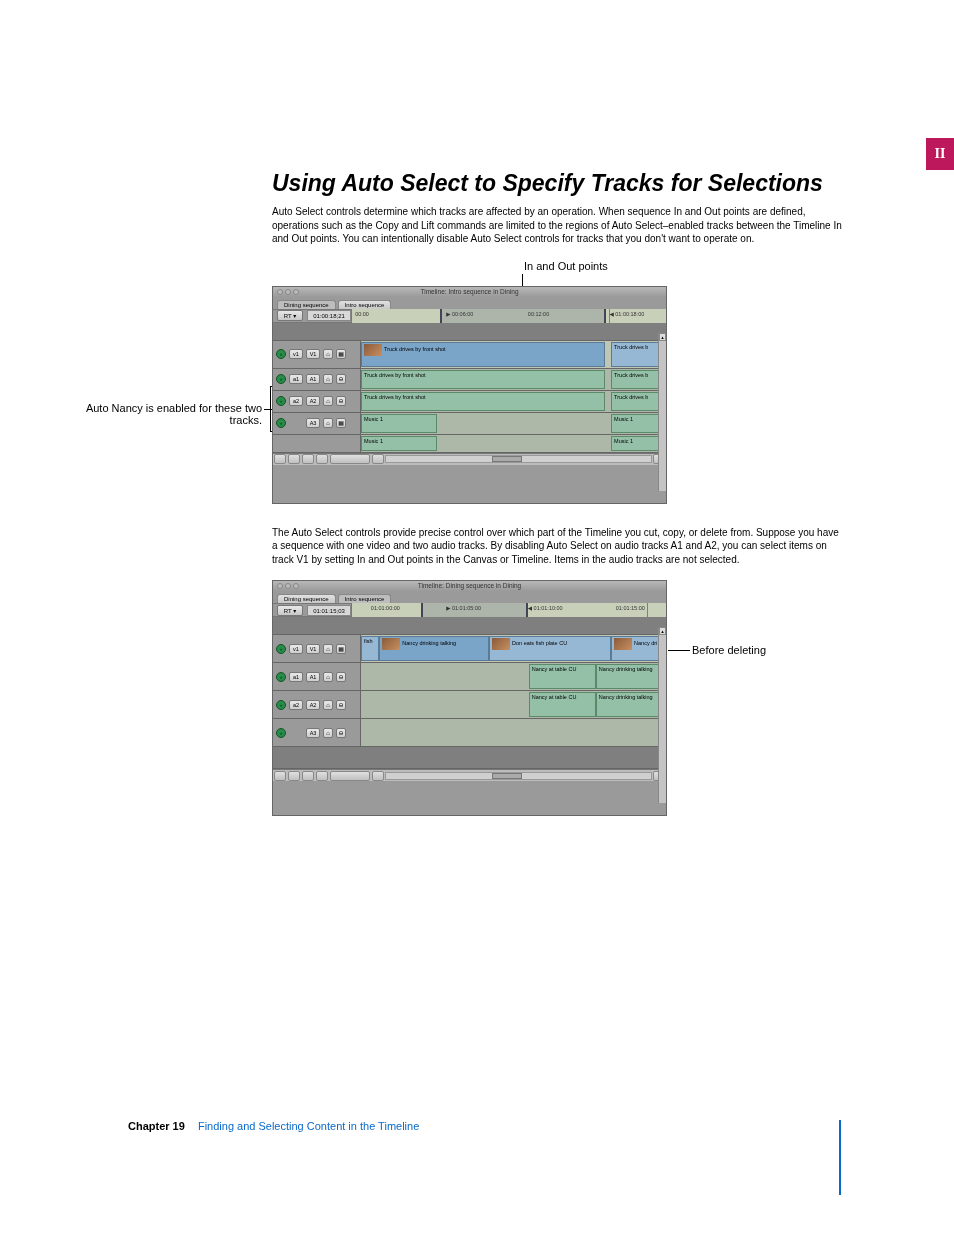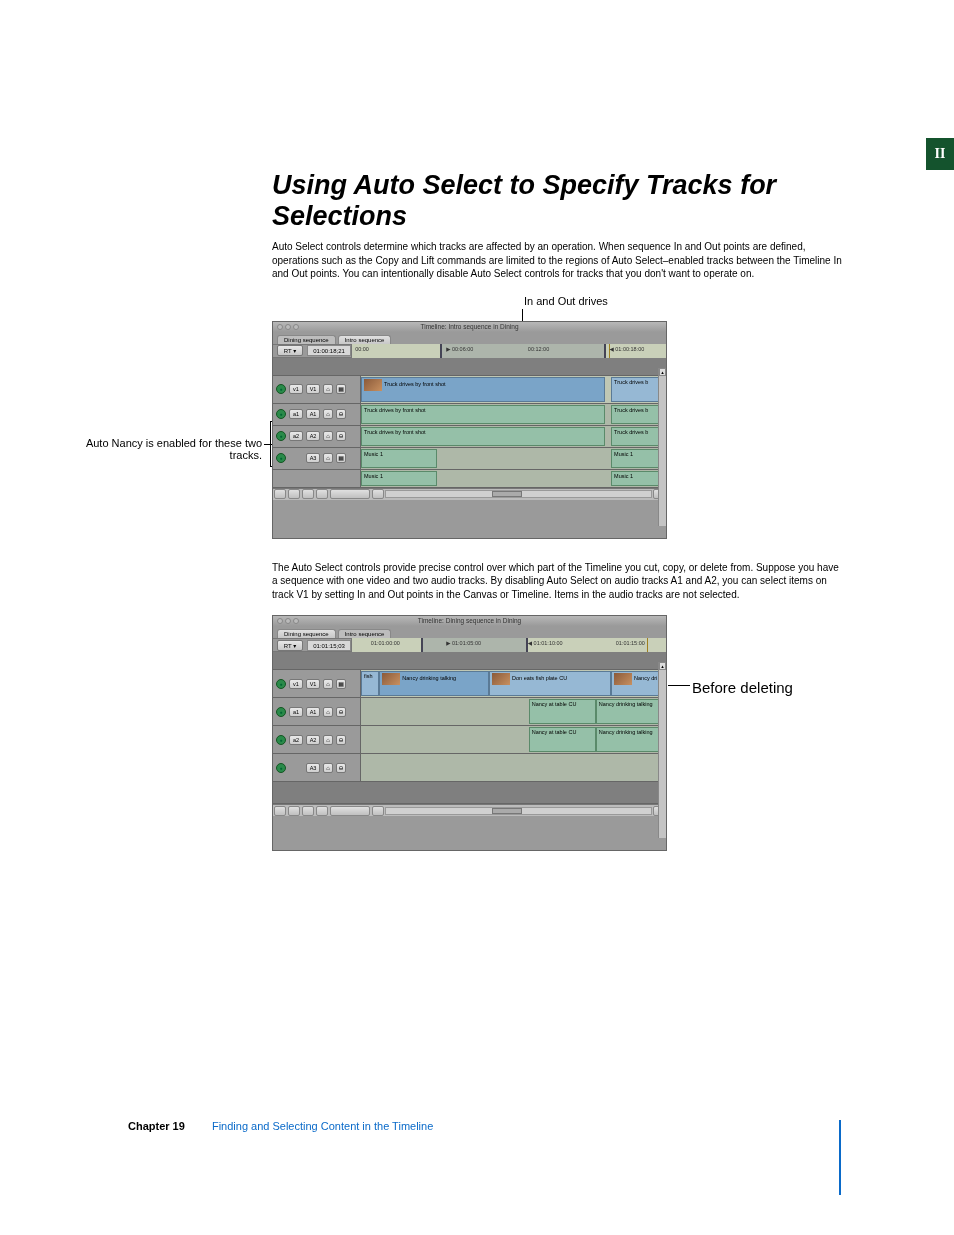--- a/index.html
+++ b/index.html
@@ -10,21 +10,21 @@
     height: 1235px;
     position: relative;
     color: #000;
   }
   .page-tab {
     position: absolute;
     right: 0;
     top: 138px;
     width: 28px;
     height: 32px;
-    background: #14532d;
+    background: #be185d;
     color: #fff;
     font-weight: bold;
     font-size: 14px;
     text-align: center;
     line-height: 32px;
     font-family: Georgia, serif;
   }
   .side-rule {
     position: absolute;
     right: 113px;
@@ -35,21 +35,21 @@
   }
   .content {
     position: absolute;
     left: 272px;
     top: 170px;
     width: 570px;
   }
   h1 {
     font-style: italic;
     font-weight: 600;
-    font-size: 27px;
+    font-size: 23px;
     margin-bottom: 8px;
     font-family: "Myriad Pro", sans-serif;
   }
   p.body {
     font-size: 10px;
     line-height: 1.35;
     margin-bottom: 14px;
   }
   .figure-wrap {
     position: relative;
@@ -61,21 +61,21 @@
     color: #000;
   }
   .callout-left {
     position: absolute;
     font-size: 11px;
     text-align: right;
     width: 180px;
   }
   .callout-right {
     position: absolute;
-    font-size: 15px;
+    font-size: 11px;
   }
   .callout-line-v {
     position: absolute;
     width: 1px;
     background: #000;
   }
   .callout-line-h {
     position: absolute;
     height: 1px;
     background: #000;
@@ -209,39 +209,39 @@
   .tl-scroll .bar .thumb2 { position:absolute; left:40%; width:30px; height:6px; top:0; background:#aaa; border:1px solid #777;}
   .tl-right-scroll {
     position:absolute; right:0; top:46px; bottom:12px; width:8px;
     background:#c4c4c4; border-left:1px solid #888;
   }
   .tl-right-scroll .arrow { height:8px; background:#ddd; border:1px solid #888; font-size:5px; text-align:center; line-height:6px;}
   .v28{height:28px;} .v18{height:18px;} .v22{height:22px;}
   
   .footer { position:absolute; left:128px; bottom:103px; font-size:11px;}
   .footer .chap { font-weight:bold; }
-  .footer .title { color:#0a6ac9; margin-left:24px;}
+  .footer .title { color:#0a6ac9; margin-left:10px;}
   .callout-bracket {
     position:absolute; border-left:1px solid #000;
     border-top:1px solid #000; border-bottom:1px solid #000;
     width:6px;
   }
 </style>
 </head>
 <body>
 
 <div class="page-tab">II</div>
 <div class="side-rule"></div>
 
 <div class="content">
   <h1>Using Auto Select to Specify Tracks for Selections</h1>
   <p class="body">Auto Select controls determine which tracks are affected by an operation. When sequence In and Out points are defined, operations such as the Copy and Lift commands are limited to the regions of Auto Select–enabled tracks between the Timeline In and Out points. You can intentionally disable Auto Select controls for tracks that you don't want to operate on.</p>
 
   <div class="figure-wrap" style="height:248px;">
-    <div class="callout-top" style="left:252px; top:0;">In and Out drives</div>
+    <div class="callout-top" style="left:252px; top:0;">In and Out points</div>
     <div class="callout-line-v" style="left:250px; top:14px; height:14px;"></div>
 
     <div class="callout-left" style="left:-190px; top:142px;">Auto Nancy is enabled for these two tracks.</div>
     <div class="callout-line-h" style="left:-8px; top:149px; width:8px;"></div>
     <div class="callout-bracket" style="left:-2px; top:126px; height:46px;"></div>
 
     <div class="timeline" style="position:absolute; left:0; top:26px; height:218px;">
       <div class="tl-titlebar">
         <div class="tl-traffic">
             <span></span>

